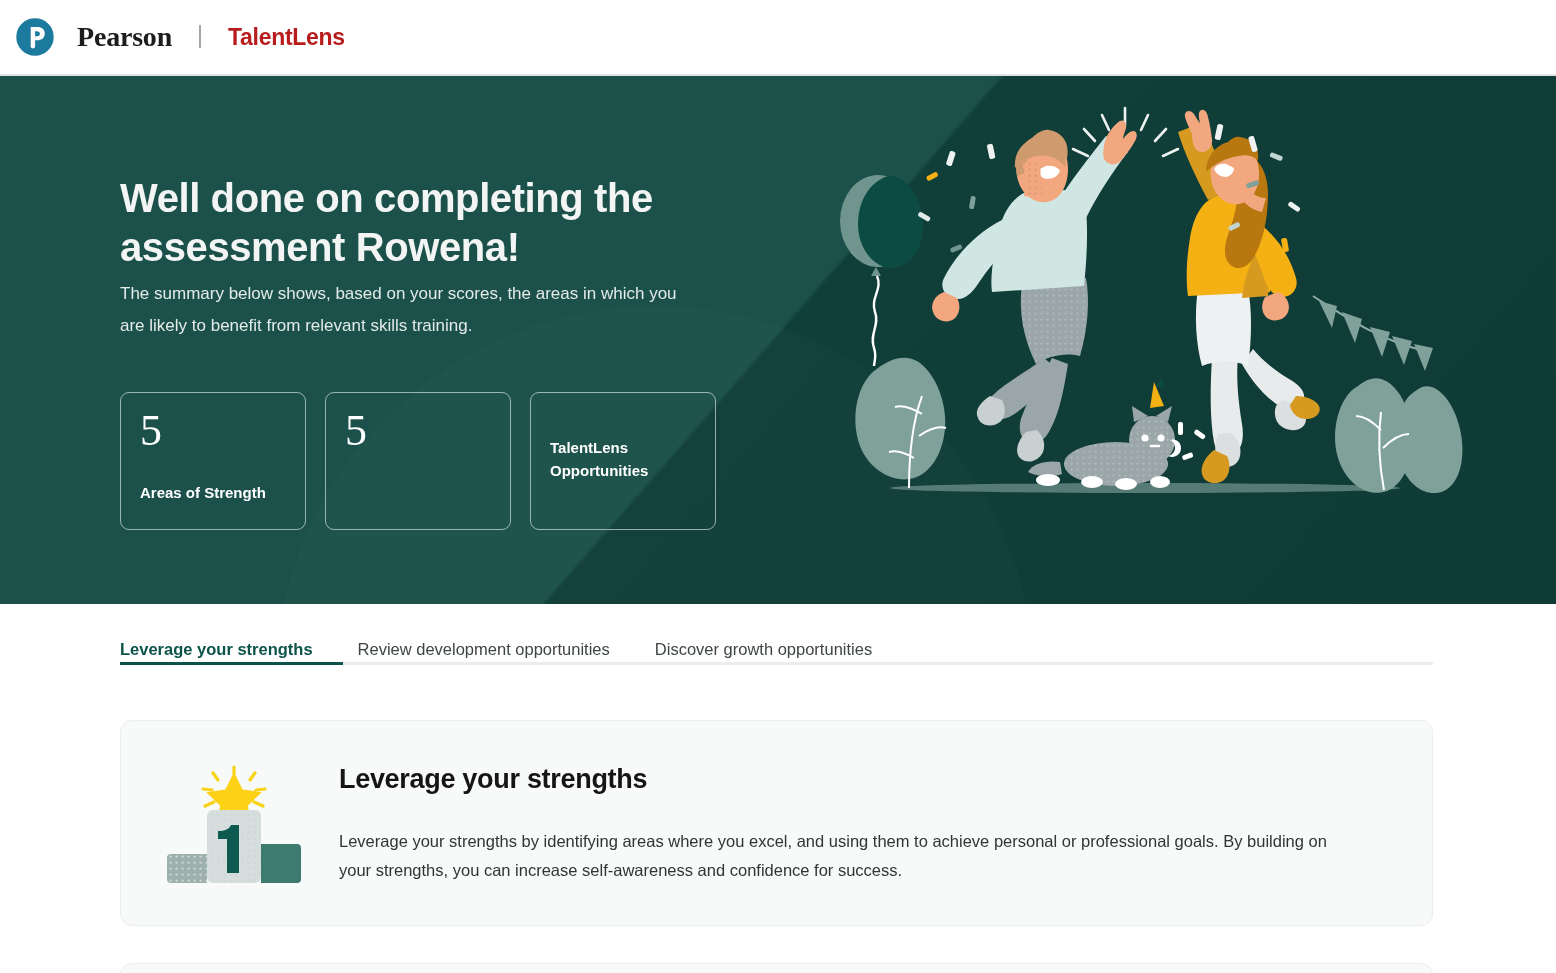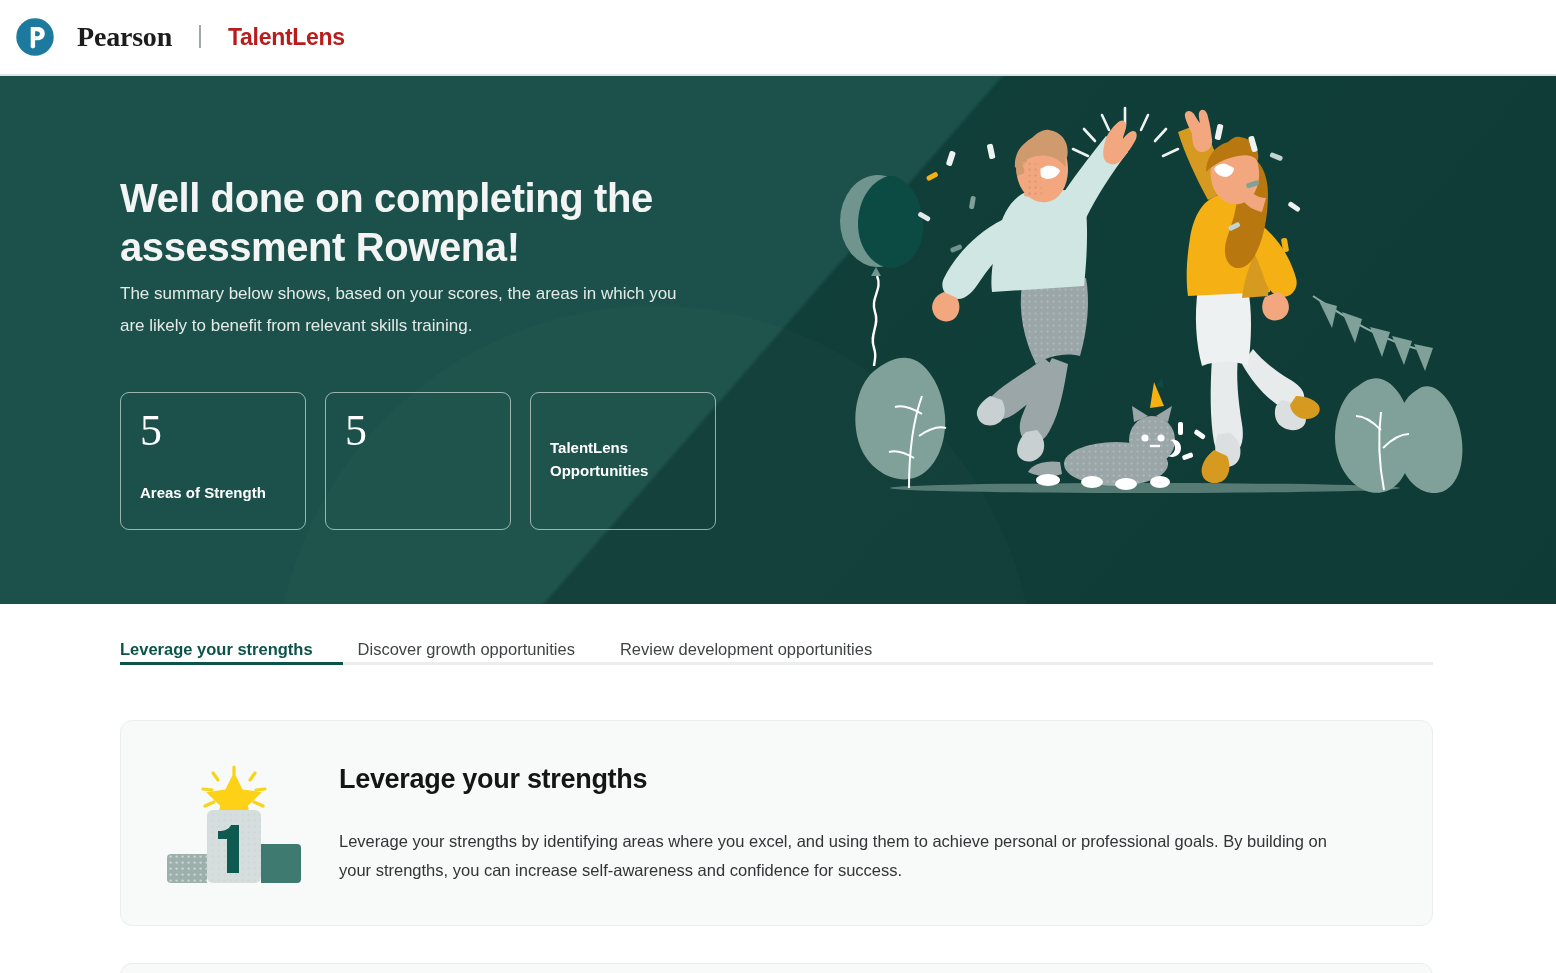--- a/index.html
+++ b/index.html
@@ -311,22 +311,22 @@
           <rect x="398" y="128" width="12" height="5" rx="2" fill="#c2d4d0" transform="rotate(-26 404 130)"></rect>
         </g>
       </svg>
     </div>
   </div>
 </section>
 
 <nav class="tabs-wrap">
   <div class="tabs">
     <button class="tab active">Leverage your strengths</button>
+    <button class="tab">Review development opportunities</button>
     <button class="tab">Discover growth opportunities</button>
-    <button class="tab">Review development opportunities</button>
   </div>
   <div class="tab-rail">
     <div class="tab-rail-active"></div>
   </div>
 </nav>
 
 <main class="content">
   <section class="info-card">
     <div class="card-icon">
       <svg viewBox="0 0 142 118">

